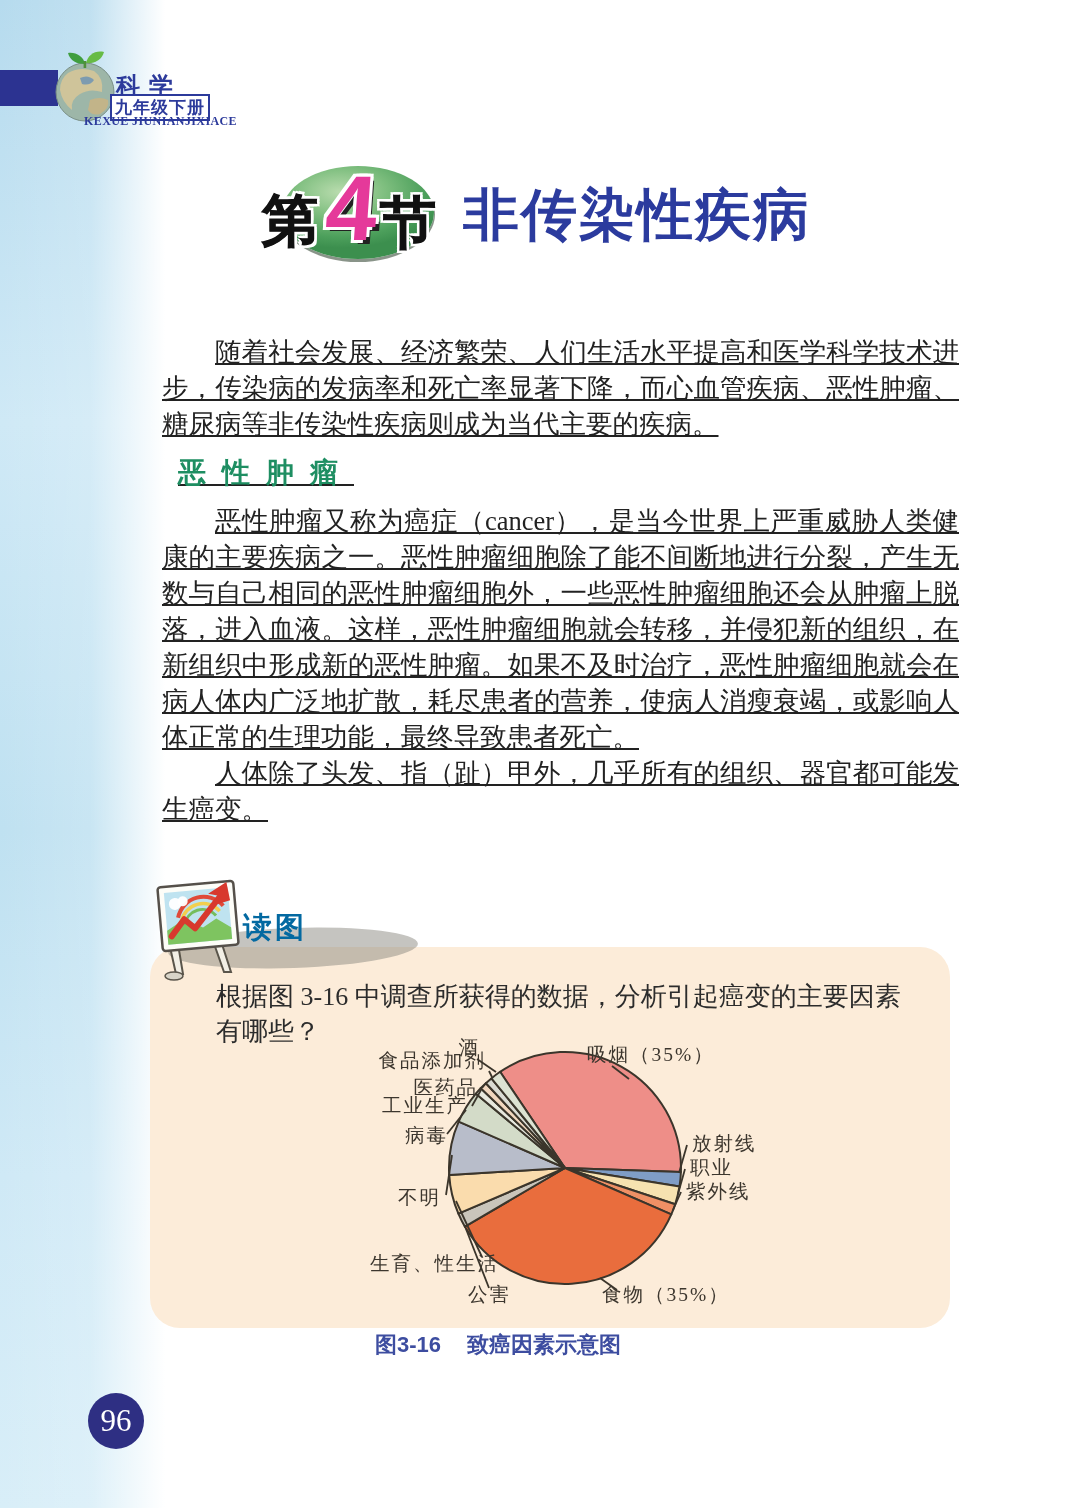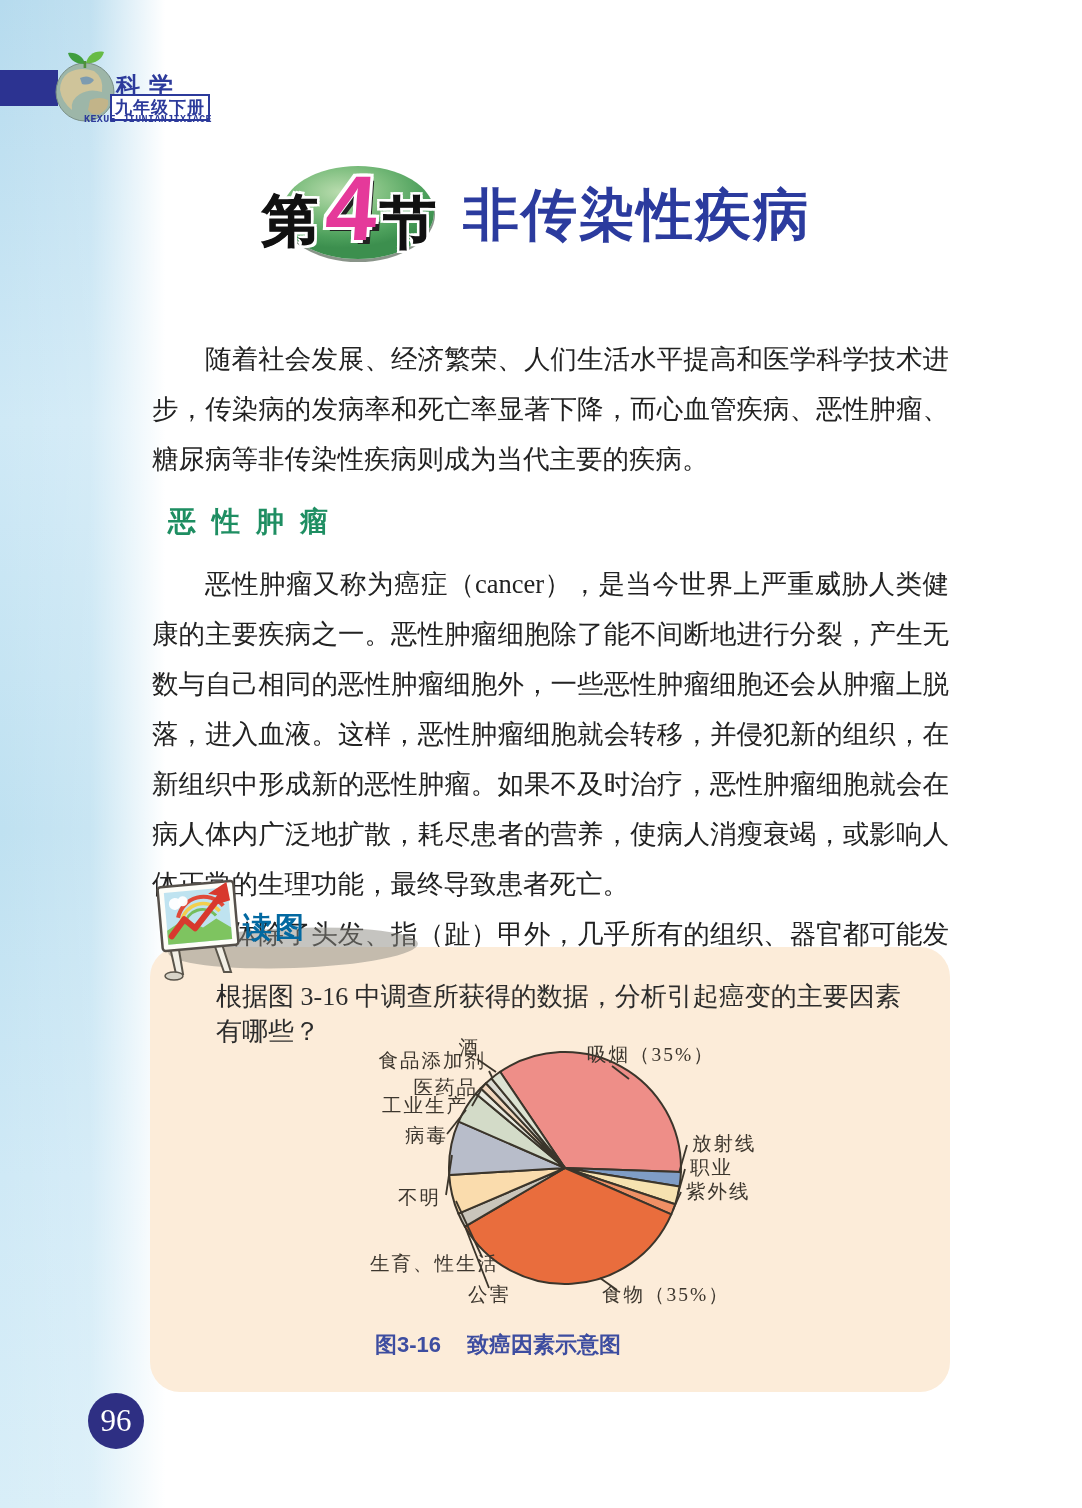--- a/index.html
+++ b/index.html
@@ -13,49 +13,49 @@
           background:linear-gradient(90deg, rgba(255,255,255,0) 0%, rgba(255,255,255,.15) 55%, #ffffff 100%); }
 
   
   .blue-bar { position:absolute; left:0; top:70px; width:58px; height:36px; background:#2c3391; }
   .logo-globe { position:absolute; left:50px; top:48px; width:70px; height:74px; }
   .logo-cn { position:absolute; left:116px; top:70px; font-family:"Liberation Sans","DejaVu Sans",sans-serif;
              font-weight:bold; font-size:24px; letter-spacing:9px; color:#2c3a9b; }
   .logo-grade { position:absolute; left:110px; top:94px; border:2px solid #2c3a9b; background:#fff;
              font-family:"Liberation Sans","DejaVu Sans",sans-serif; font-weight:bold; font-size:17px;
              color:#2c3a9b; padding:0 3px; letter-spacing:1px; }
-  .logo-pinyin { position:absolute; left:84px; top:114px; font-family:Liberation Mono, monospace;
-             font-weight:bold; font-size:10px; letter-spacing:.4px; color:#2c3a9b; }
+  .logo-pinyin { position:absolute; left:84px; top:114px; font-family:Liberation Serif, serif;
+             font-weight:bold; font-size:12px; letter-spacing:.4px; color:#2c3a9b; }
 
   
   .badge { position:absolute; left:262px; top:158px; width:195px; height:108px; }
   .badge-ellipse { position:absolute; left:20px; top:8px; width:152px; height:93px; border-radius:50%;
              background:radial-gradient(ellipse 70% 60% at 38% 28%, #b9dcae 0%, #7cbd7d 45%, #4da05c 80%, #3c8f4e 100%);
              box-shadow:0 2px 0 1px rgba(40,60,40,.55); }
   .badge-char { position:absolute; font-family:"Liberation Sans","DejaVu Sans",sans-serif; font-weight:bold;
              font-size:56px; color:#111; -webkit-text-stroke:1px #111;
              text-shadow:-3px -3px 0 #fff,3px -3px 0 #fff,-3px 3px 0 #fff,3px 3px 0 #fff,0 -3px 0 #fff,0 3px 0 #fff,-3px 0 0 #fff,3px 0 0 #fff; }
   .badge-char.di { left:0px; top:26px; }
   .badge-char.jie { left:118px; top:28px; }
   .badge-num { position:absolute; left:64px; top:0px; font-family:"Liberation Sans","DejaVu Sans",sans-serif;
              font-weight:bold; font-size:92px; line-height:100px; color:#e5399a; transform:skewX(-4deg);
              text-shadow:-3px -3px 0 #fff,3px -3px 0 #fff,-3px 3px 0 #fff,4px 4px 0 #222,0 -3px 0 #fff,0 3px 0 #fff,-3px 0 0 #fff,3px 0 0 #fff; }
   .main-title { position:absolute; left:463px; top:178px; font-family:"Liberation Sans","DejaVu Sans",sans-serif;
              font-weight:bold; font-size:56px; letter-spacing:2px; color:#2b3b9e; }
 
   
-  .bodytext { position:absolute; left:152px; top:334px; width:797px; font-size:26.5px; line-height:50px;
-             color:#222222; text-align:justify; }
+  .bodytext { position:absolute; left:162px; top:334px; width:797px; font-size:26.5px; line-height:36px;
+             color:#222222; text-align:justify;text-decoration:underline; }
   .bodytext p { text-indent:2em; }
   .subhead { text-align:left; color:#1e8e62; font-family:"Liberation Sans","DejaVu Sans",sans-serif;
              font-weight:bold; font-size:28px; letter-spacing:16px; text-indent:16px;
              margin-top:13px; margin-bottom:12px; }
 
   
-  .panel { position:absolute; left:150px; top:947px; width:800px; height:445px; background:#fcecd9; border-radius:30px; }
+  .panel { position:absolute; left:150px; top:947px; width:800px; height:381px; background:#fcecd9; border-radius:30px; }
   .question { position:absolute; left:66px; top:32px; width:710px; font-size:26px; color:#2c2c2c; }
   .duitu-shadow { position:absolute; left:168px; top:928px; width:250px; height:40px; border-radius:50%;
              background:rgba(140,138,130,.5); transform:rotate(-2deg); }
   .duitu-icon { position:absolute; left:150px; top:876px; }
   .duitu-label { position:absolute; left:243px; top:908px; font-family:"Liberation Sans","DejaVu Sans",sans-serif;
              font-weight:bold; font-size:29px; color:#0369a1; letter-spacing:3px; }
 
   .piechart { position:absolute; left:150px; top:1028px; width:800px; height:292px; }
   .caption { position:absolute; left:150px; top:1330px; width:696px; text-align:center;
              font-family:"Liberation Sans","DejaVu Sans",sans-serif; font-weight:bold; font-size:22px; color:#3d4da0; }

